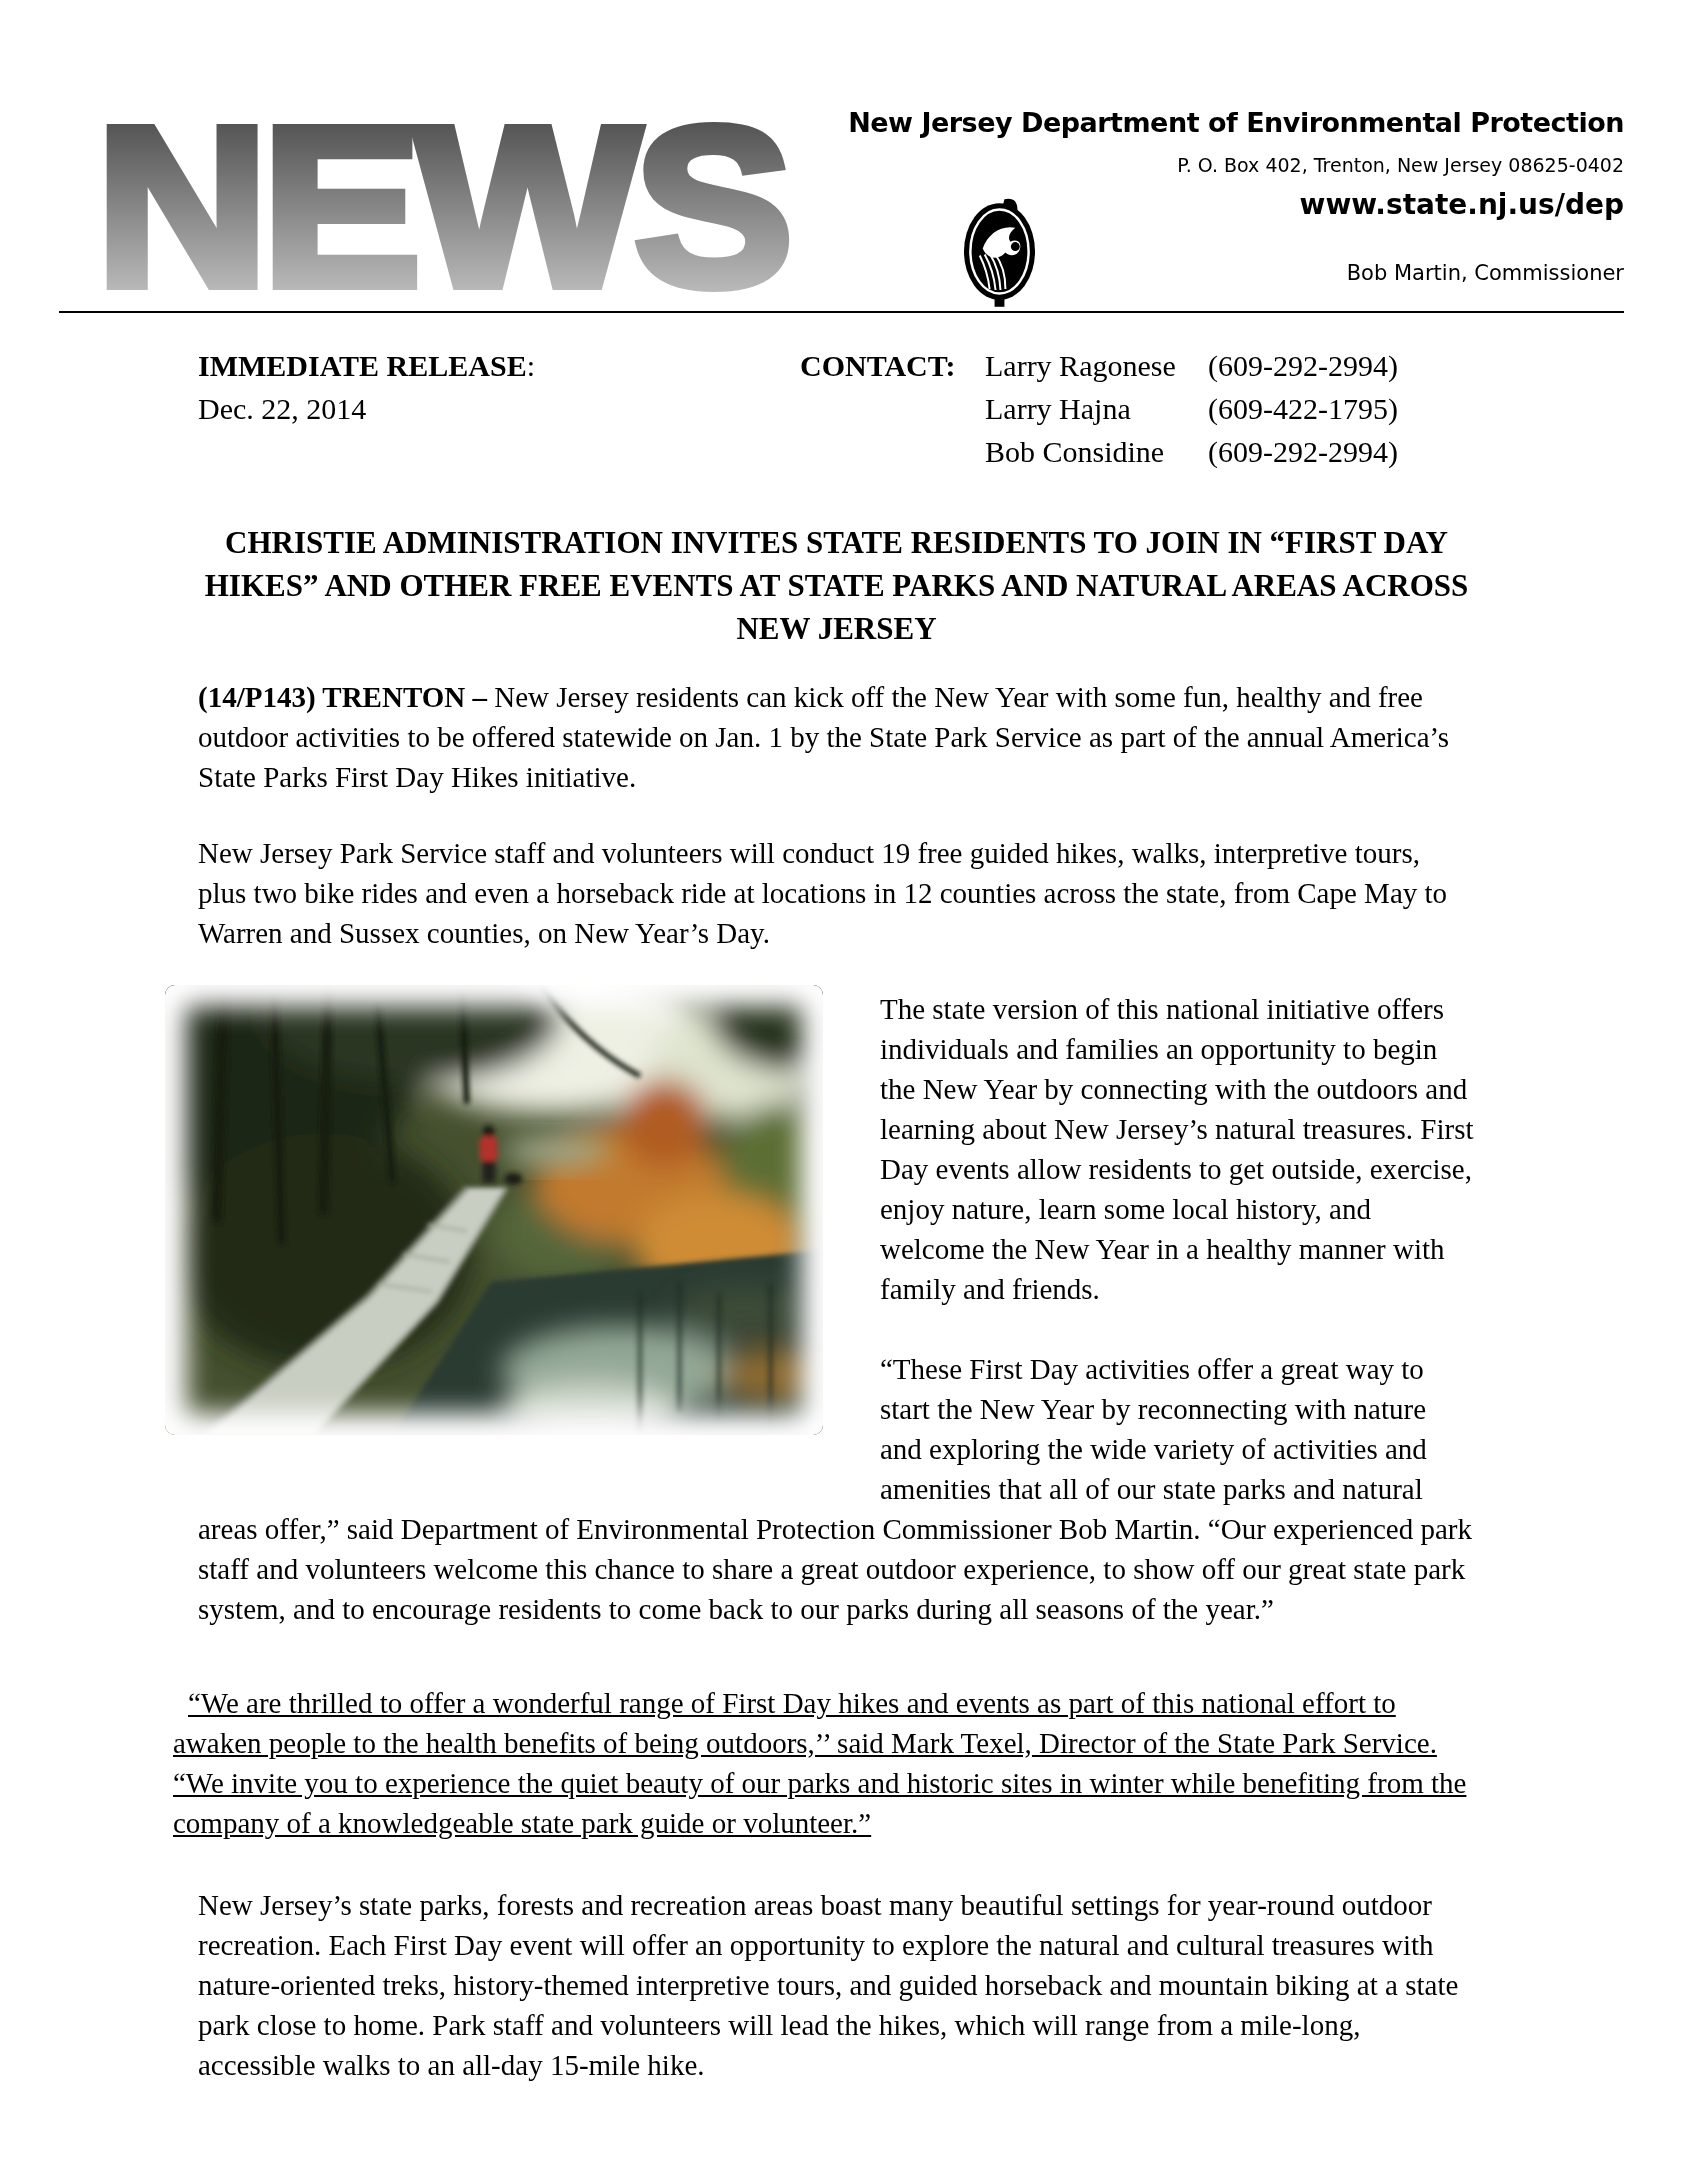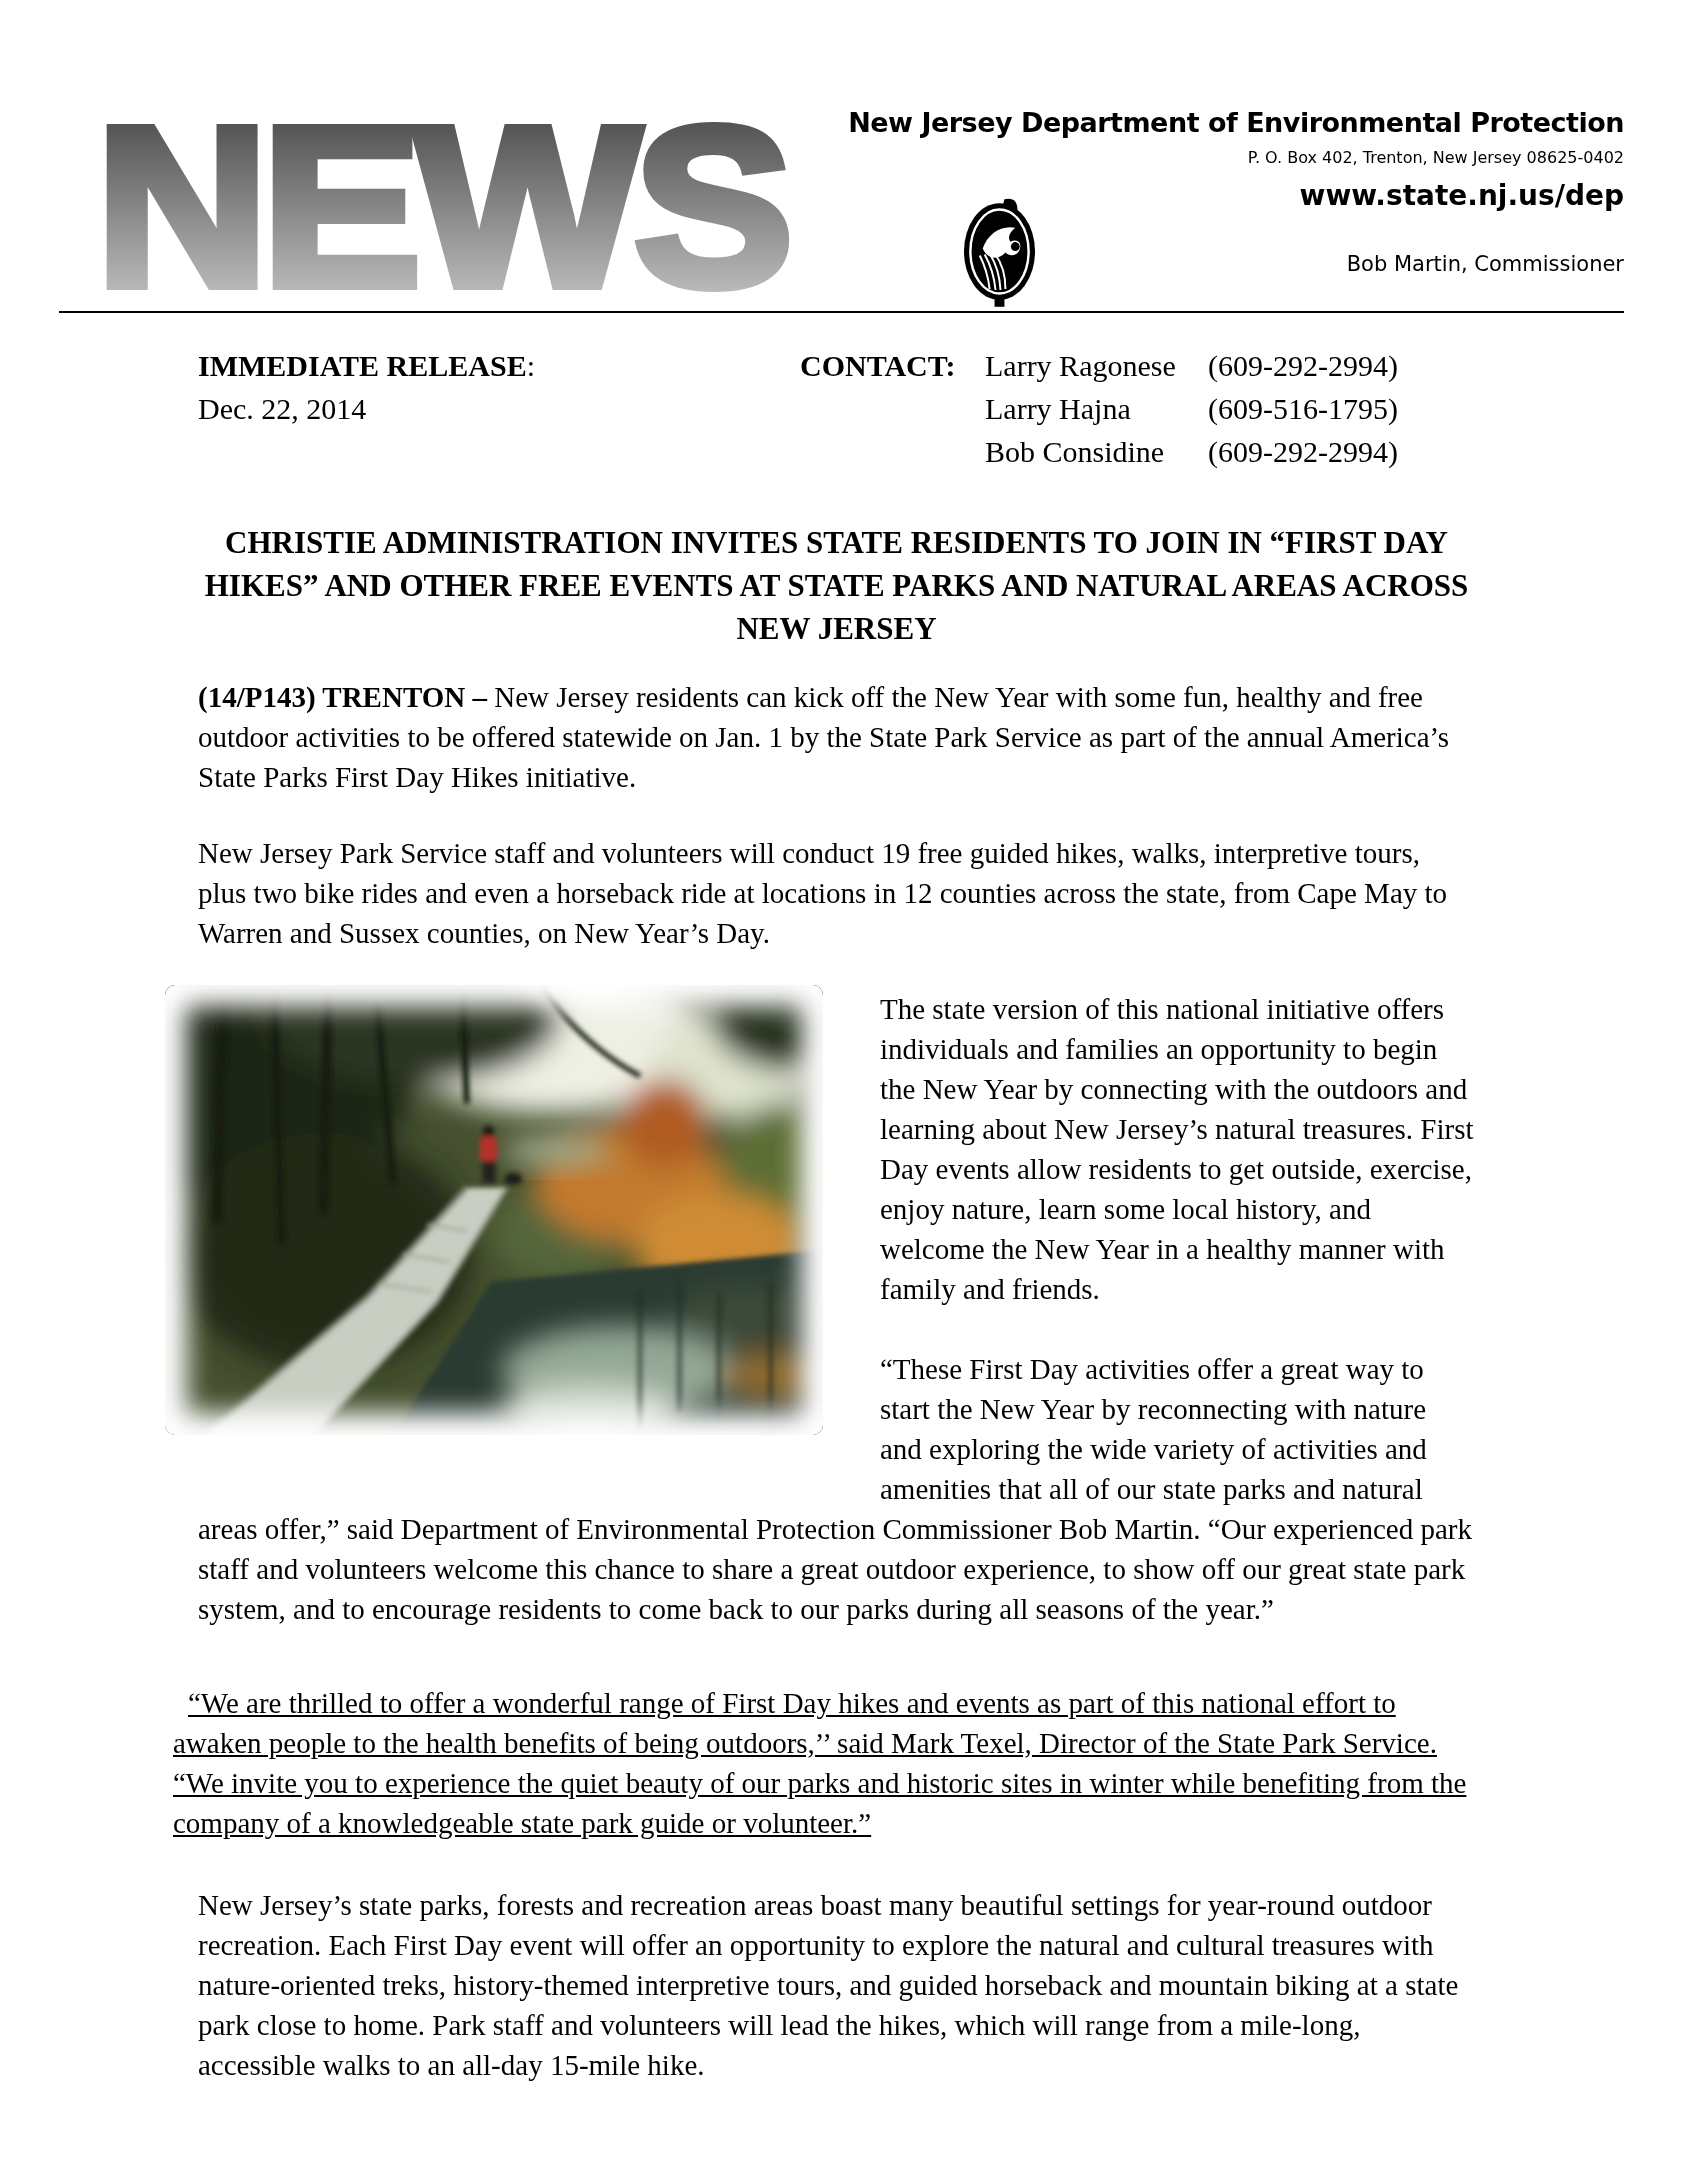--- a/index.html
+++ b/index.html
@@ -9,21 +9,21 @@
     overflow:hidden;
   }
   
   .letterhead { position:relative; height:205px; margin:104px 59px 0 59px; }
   .news-logo { position:absolute; left:35px; top:0; }
   .hdr-right {
     position:absolute; right:0; top:3px; width:792px; text-align:right;
     font-family:"DejaVu Sans","Liberation Sans",sans-serif;
   }
   .dept  { font-size:27px; font-weight:bold; letter-spacing:-0.5px; }
-  .addr  { font-size:16px; margin-top:10px; }
+  .addr  { font-size:19px; margin-top:16px; }
   .web   { font-size:28px; font-weight:bold; margin-top:12px; }
   .comm  { font-size:21px; margin-top:40px; }
   .emblem { position:absolute; left:129px; top:89px; }
   .rule { border:none; border-top:2px solid #000; margin:2px 59px 0 59px; height:0; }
 
   
   .release-row { position:relative; margin:31px 198px 0 198px; font-size:30px; line-height:43px; height:130px; }
   .b { font-weight:bold; }
   .contact-grid {
     position:absolute; left:602px; top:0;
@@ -101,21 +101,21 @@
   <section class="release-row">
     <div><span class="b">IMMEDIATE RELEASE</span><span>:</span></div>
     <div>Dec. 22, 2014</div>
 
     <div class="contact-grid">
       <span class="b">CONTACT:</span>
       <span>Larry Ragonese</span>
       <span>(609-292-2994)</span>
       <span></span>
       <span>Larry Hajna</span>
-      <span>(609-516-1795)</span>
+      <span>(609-422-1795)</span>
       <span></span>
       <span>Bob Considine</span>
       <span>(609-292-2994)</span>
     </div>
   </section>
 
   <h1 class="headline">CHRISTIE ADMINISTRATION INVITES STATE RESIDENTS TO JOIN IN “FIRST DAY HIKES” AND OTHER FREE EVENTS AT STATE PARKS AND NATURAL AREAS ACROSS NEW JERSEY</h1>
 
   <div class="content">
 

